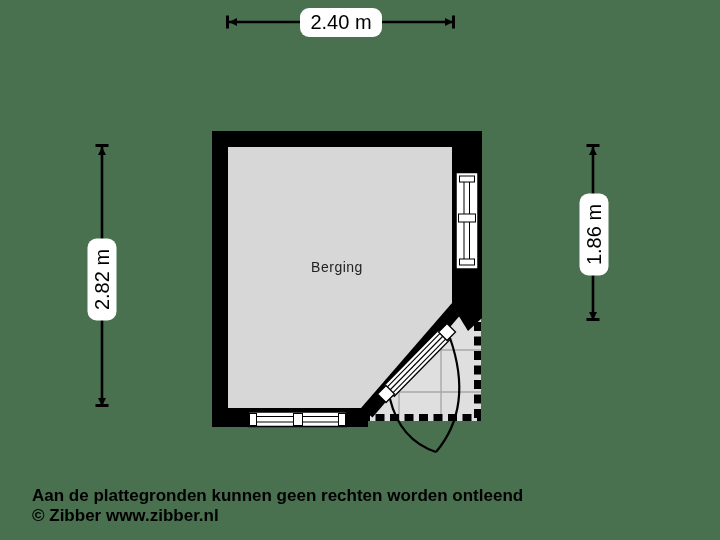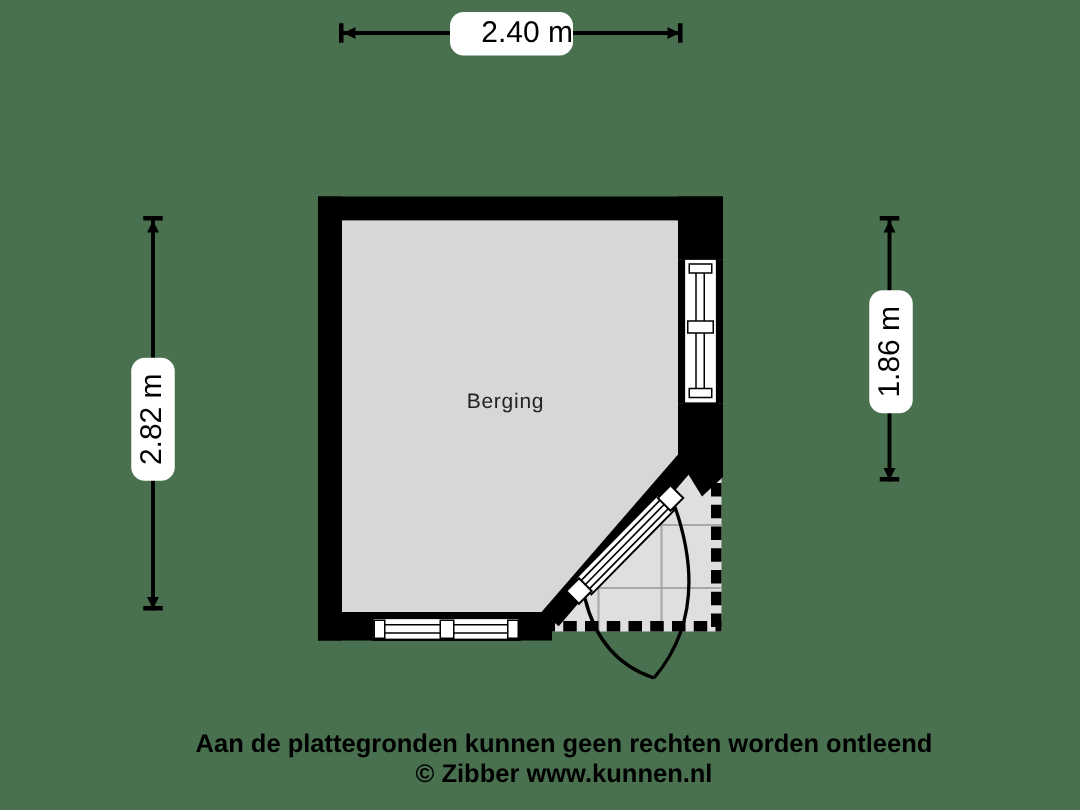--- a/index.html
+++ b/index.html
@@ -13,21 +13,21 @@
     position:absolute;width:82px;height:29px;line-height:29px;
     background:#ffffff;border-radius:9px;text-align:center;
     font-size:20px;color:#000;white-space:nowrap;
   }
   .rot{transform:rotate(-90deg);}
   #room-label{
     position:absolute;left:287px;top:259px;width:100px;text-align:center;
     font-size:14px;color:#222;letter-spacing:0.5px;
   }
   #footer{
-    position:absolute;left:32px;top:486px;width:688px;text-align:center;
+    position:absolute;left:32px;top:486px;width:688px;text-align:left;
     font-size:17px;font-weight:700;color:#000;line-height:20px;
   }
 </style>
 </head>
 <body>
 
 <svg id="plan-svg" width="720" height="540" viewBox="0 0 720 540" xmlns="http://www.w3.org/2000/svg">
 
   <g>
     <clipPath id="paveclip">
@@ -108,24 +108,24 @@
 
   <g fill="#000">
     <line x1="593" y1="146" x2="593" y2="321" stroke="#000" stroke-width="2.6"></line>
     <rect x="586.5" y="144" width="13" height="3"></rect>
     <rect x="586.5" y="318" width="13" height="3"></rect>
     <polygon points="589,155 597,155 593,147"></polygon>
     <polygon points="589,312 597,312 593,320"></polygon>
   </g>
 </svg>
 
-<div class="dim-label" style="left:300px;top:8px;text-align:right;">2.40 m</div>
+<div class="dim-label" style="left:300px;top:8px;">2.40 m</div>
 
 <div class="dim-label rot" style="left:60.5px;top:264.5px;">2.82 m</div>
 
 <div class="dim-label rot" style="left:552.5px;top:219.5px;">1.86 m</div>
 
 <div id="room-label">Berging</div>
 
 <div id="footer">
   <div>Aan de plattegronden kunnen geen rechten worden ontleend</div>
-  <div>© Zibber www.kunnen.nl</div>
+  <div>© Zibber www.zibber.nl</div>
 </div>
 
 </body></html>

